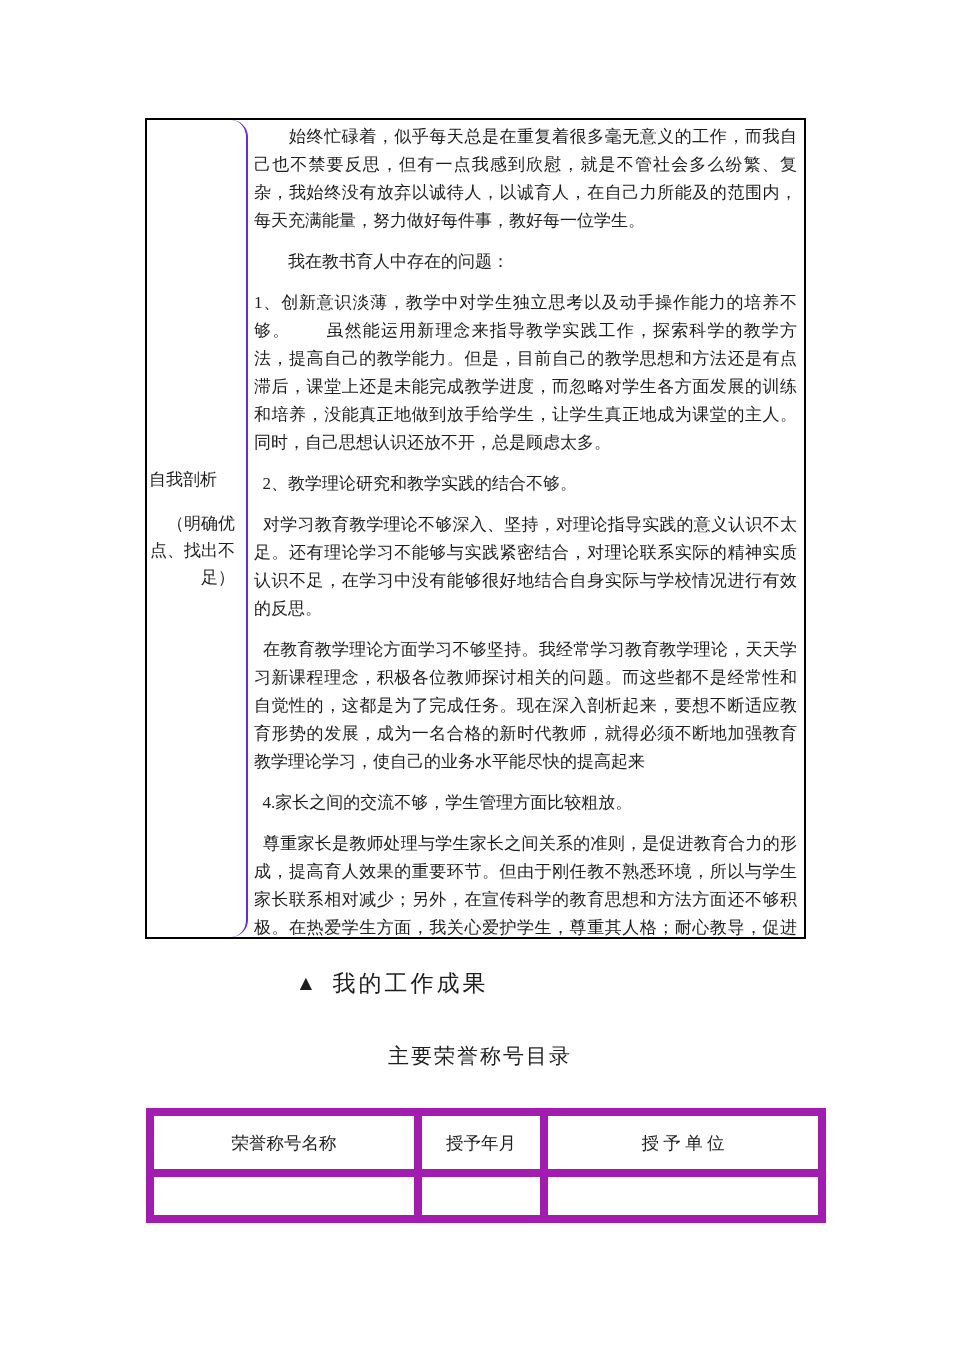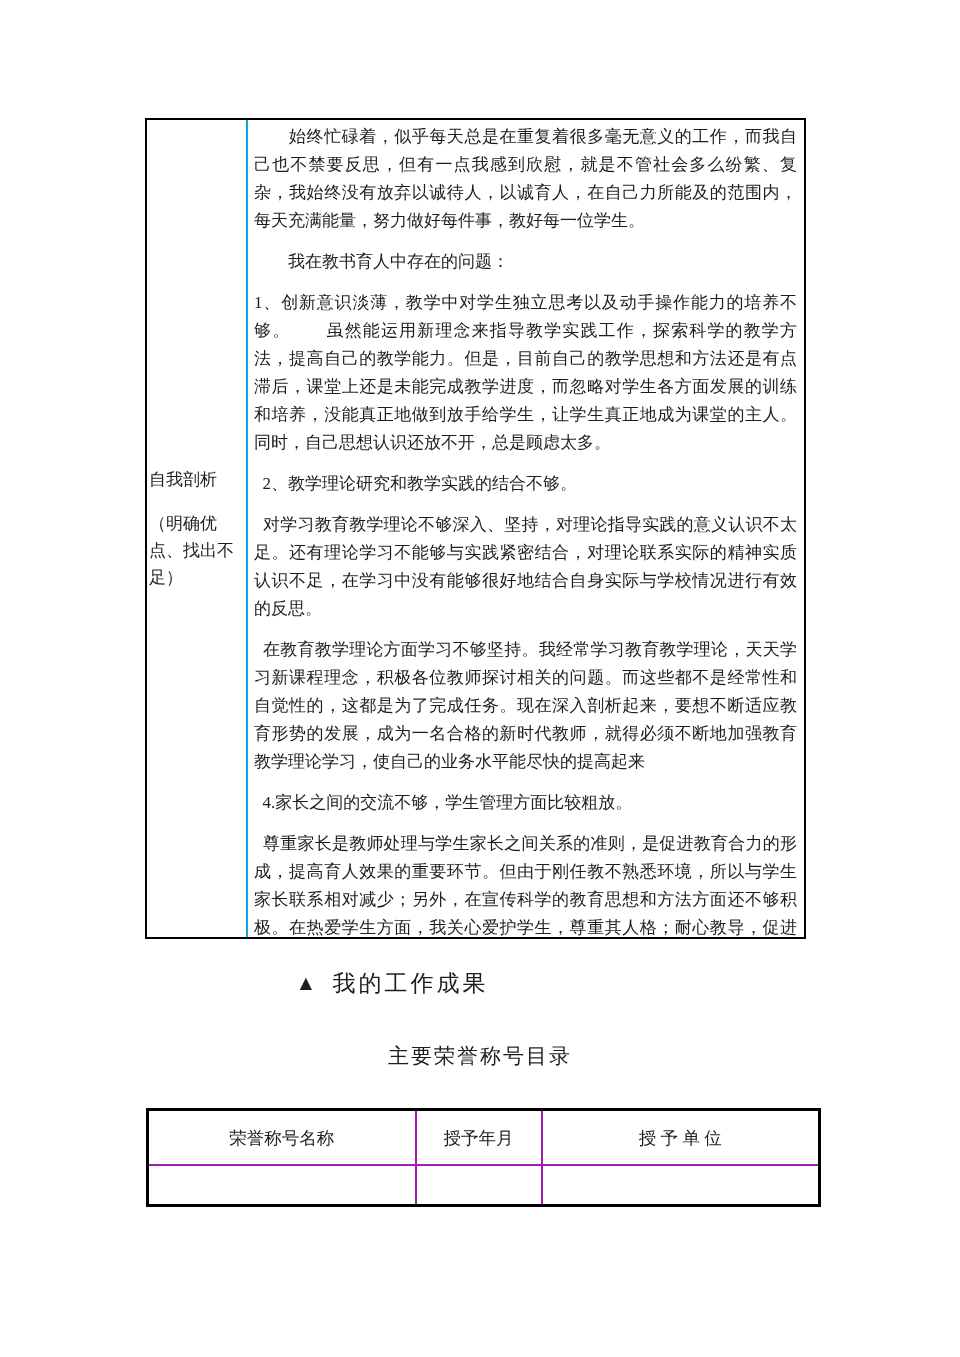--- a/index.html
+++ b/index.html
@@ -24,31 +24,32 @@
     width: 661px;
     height: 821px;
     border: 2px solid #000;
     box-sizing: border-box;
     display: flex;
     background: #fff;
   }
   .label-cell {
     flex: 0 0 101px;
     width: 101px;
-    border-right: 2px solid #0ea5e9;
+    border-right: 2px solid #6d28d9;
     box-sizing: border-box;
     display: flex;
     flex-direction: column;
     justify-content: center;
     padding: 2px 1px 2px 2px;
     font-size: 17px;
     line-height: 27px;
+    border-radius: 17px;
   }
   .label-title { margin: 0; }
-  .label-note  { margin: 17px 6px 0 0; width: 86px; word-break: break-all; }
+  .label-note  { margin: 17px 6px 0 0; width: 86px; word-break: break-all; text-align: right; }
 
   .content-cell {
     flex: 1 1 auto;
     box-sizing: border-box;
     padding: 3px 7px 3px 6px;
     overflow: hidden;
     font-size: 17px;
     line-height: 28px;
     text-align: justify;
     text-justify: inter-character;
@@ -95,21 +96,21 @@
     position: absolute;
     left: 146px;
     top: 1108px;
     width: 672px;
     border-collapse: collapse;
     table-layout: fixed;
     border: 3px solid #000;
     background: #fff;
   }
   .honor-table td {
-    border: 2px solid #a21caf;
+    border: 8px solid #a21caf;
     font-size: 17.5px;
     text-align: center;
     vertical-align: middle;
     padding: 0;
   }
   .honor-table .header-row td { height: 53px; }
   .honor-table .data-row td   { height: 38px; }
 </style>
 </head>
 <body>

